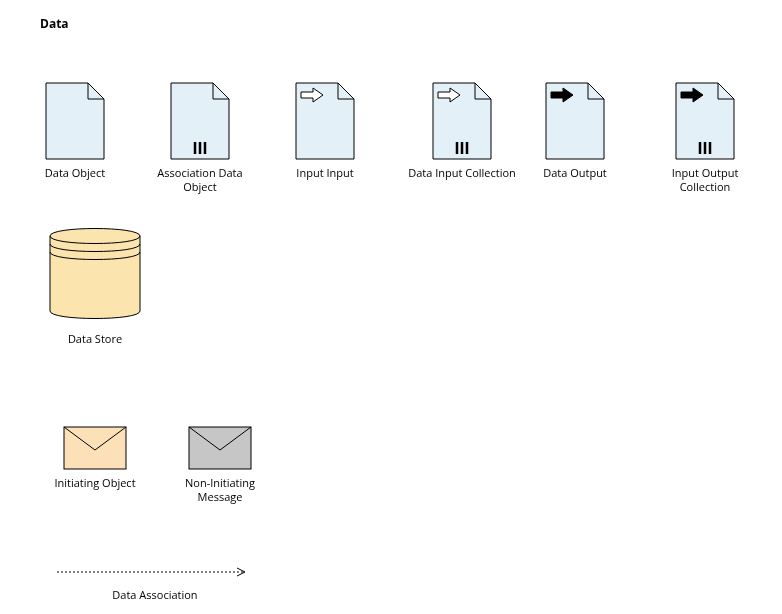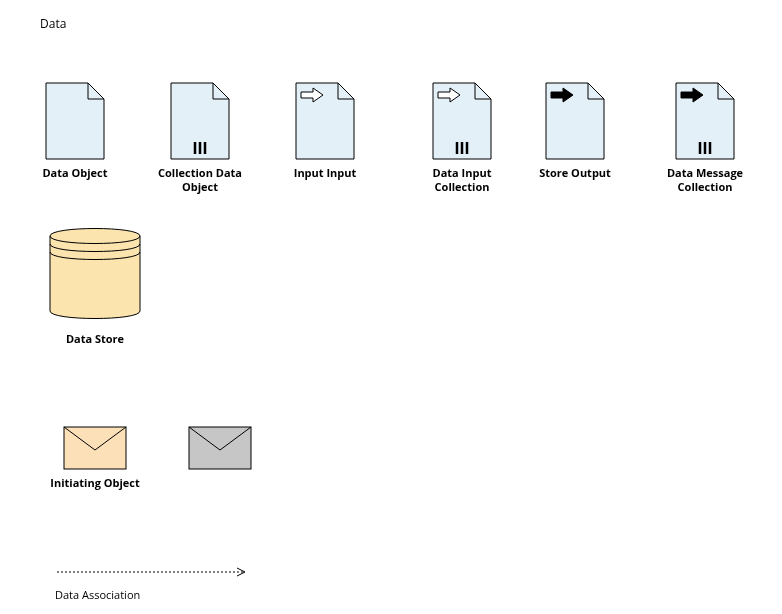--- a/index.html
+++ b/index.html
@@ -10,28 +10,27 @@
     font-size: 11px;
     color: #000;
     width: 782px;
     height: 614px;
     position: relative;
   }
   .title {
     position: absolute;
     left: 40px;
     top: 15px;
-    font-weight: normal;
+    font-weight: bold;
     font-size: 12px;
   }
   .item {
     position: absolute;
     width: 110px;
     text-align: center;
-    font-weight: bold;
   }
   .icon-wrap {
     display: flex;
     justify-content: center;
     align-items: flex-end;
     height: 100px;
   }
   .label {
     margin-top: 6px;
     line-height: 1.25;
@@ -48,21 +47,21 @@
   
   .r3c1 { left: 40px; top: 420px; }
   .r3c2 { left: 165px; top: 420px; }
   .store-wrap { height: 110px; }
   .msg-wrap { height: 50px; }
   .assoc {
     position: absolute;
     left: 55px;
     top: 565px;
     width: 200px;
-    text-align: left;
+    text-align: center;
   }
 </style>
 </head>
 <body>
 
 <div class="title">Data</div>
 
 <div class="item c1">
   <div class="icon-wrap">
     <svg width="60" height="78" viewBox="0 0 60 78">
@@ -76,21 +75,21 @@
 <div class="item c2">
   <div class="icon-wrap">
     <svg width="60" height="78" viewBox="0 0 60 78">
       <path d="M1 1 H43 L59 17 V77 H1 Z" fill="#e4f0f8" stroke="#000" stroke-width="1"></path>
       <path d="M43 1 V17 H59" fill="none" stroke="#000" stroke-width="1"></path>
       <line x1="25" y1="60" x2="25" y2="72" stroke="#000" stroke-width="2.5"></line>
       <line x1="30" y1="60" x2="30" y2="72" stroke="#000" stroke-width="2.5"></line>
       <line x1="35" y1="60" x2="35" y2="72" stroke="#000" stroke-width="2.5"></line>
     </svg>
   </div>
-  <div class="label">Collection Data Object</div>
+  <div class="label">Association Data Object</div>
 </div>
 
 <div class="item c3">
   <div class="icon-wrap">
     <svg width="60" height="78" viewBox="0 0 60 78">
       <path d="M1 1 H43 L59 17 V77 H1 Z" fill="#e4f0f8" stroke="#000" stroke-width="1"></path>
       <path d="M43 1 V17 H59" fill="none" stroke="#000" stroke-width="1"></path>
       <path d="M6 10 H18 V6 L28 13 L18 20 V16 H6 Z" fill="#fff" stroke="#000" stroke-width="1"></path>
     </svg>
   </div>
@@ -112,35 +111,35 @@
 </div>
 
 <div class="item c5">
   <div class="icon-wrap">
     <svg width="60" height="78" viewBox="0 0 60 78">
       <path d="M1 1 H43 L59 17 V77 H1 Z" fill="#e4f0f8" stroke="#000" stroke-width="1"></path>
       <path d="M43 1 V17 H59" fill="none" stroke="#000" stroke-width="1"></path>
       <path d="M6 10 H18 V6 L28 13 L18 20 V16 H6 Z" fill="#000" stroke="#000" stroke-width="1"></path>
     </svg>
   </div>
-  <div class="label">Store Output</div>
+  <div class="label">Data Output</div>
 </div>
 
 <div class="item c6">
   <div class="icon-wrap">
     <svg width="60" height="78" viewBox="0 0 60 78">
       <path d="M1 1 H43 L59 17 V77 H1 Z" fill="#e4f0f8" stroke="#000" stroke-width="1"></path>
       <path d="M43 1 V17 H59" fill="none" stroke="#000" stroke-width="1"></path>
       <path d="M6 10 H18 V6 L28 13 L18 20 V16 H6 Z" fill="#000" stroke="#000" stroke-width="1"></path>
       <line x1="25" y1="60" x2="25" y2="72" stroke="#000" stroke-width="2.5"></line>
       <line x1="30" y1="60" x2="30" y2="72" stroke="#000" stroke-width="2.5"></line>
       <line x1="35" y1="60" x2="35" y2="72" stroke="#000" stroke-width="2.5"></line>
     </svg>
   </div>
-  <div class="label">Data Message Collection</div>
+  <div class="label">Input Output Collection</div>
 </div>
 
 <div class="item r2c1">
   <div class="icon-wrap store-wrap">
     <svg width="100" height="105" viewBox="0 0 100 105">
       <path d="M 5 15 C 5 5, 95 5, 95 15 L 95 90 C 95 100, 5 100, 5 90 Z" fill="#fbe4ae" stroke="#000" stroke-width="1"></path>
       <path d="M 5 15 C 5 25, 95 25, 95 15" fill="none" stroke="#000" stroke-width="1"></path>
       <path d="M 5 23 C 5 33, 95 33, 95 23" fill="none" stroke="#000" stroke-width="1"></path>
       <path d="M 5 31 C 5 41, 95 41, 95 31" fill="none" stroke="#000" stroke-width="1"></path>
     </svg>
@@ -158,20 +157,21 @@
   <div class="label">Initiating Object</div>
 </div>
 
 <div class="item r3c2">
   <div class="icon-wrap msg-wrap">
     <svg width="64" height="44" viewBox="0 0 64 44">
       <rect x="1" y="1" width="62" height="42" fill="#c6c6c6" stroke="#000" stroke-width="1"></rect>
       <path d="M1 1 L32 24 L63 1" fill="none" stroke="#000" stroke-width="1"></path>
     </svg>
   </div>
+  <div class="label">Non-Initiating Message</div>
 </div>
 
 <div class="assoc">
   <svg width="200" height="14" viewBox="0 0 200 14">
     <line x1="2" y1="7" x2="190" y2="7" stroke="#000" stroke-width="1" stroke-dasharray="2,2"></line>
     <path d="M190 7 L182 3 M190 7 L182 11" fill="none" stroke="#000" stroke-width="1"></path>
   </svg>
   <div class="label">Data Association</div>
 </div>
 

